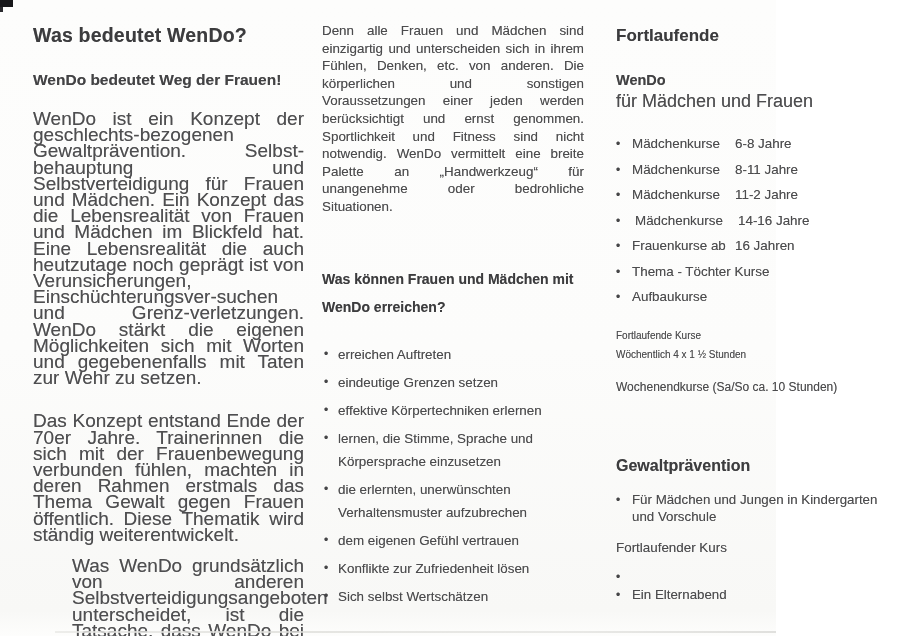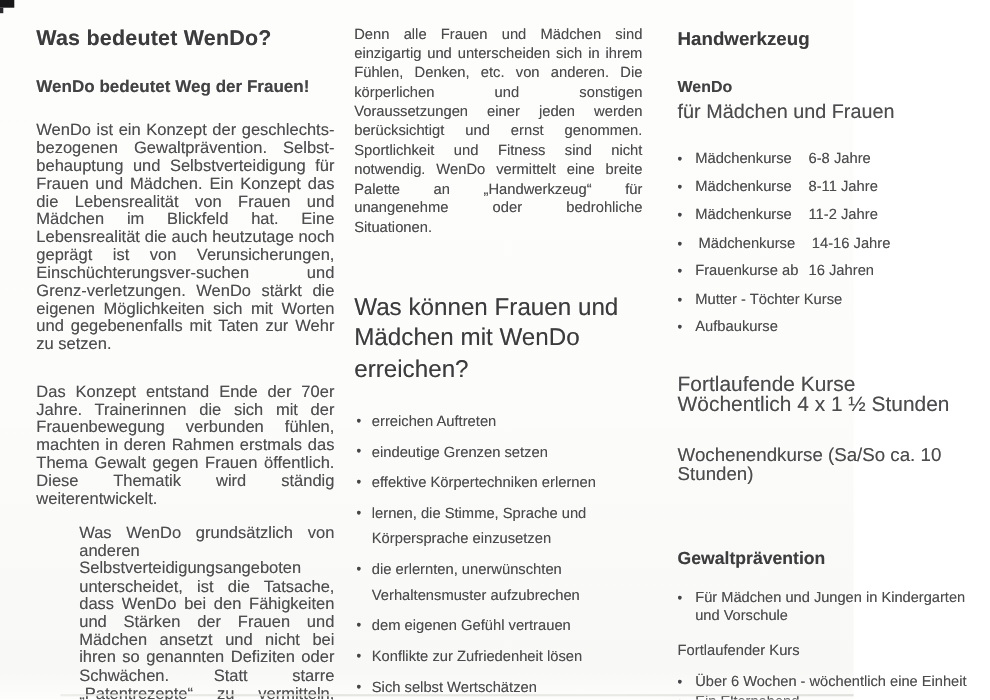--- a/index.html
+++ b/index.html
@@ -41,38 +41,38 @@
     margin: 0 0 24px 0;
     font-size: 19.5px; font-weight: bold; color: #3c3c3e;
     letter-spacing: .2px;
   }
   .l-subtitle {
     margin: 0 0 22px 0;
     font-size: 15.5px; font-weight: bold; color: #434345;
   }
   .body-text {
     margin: 0 0 14px 0;
-    font-size: 15px; line-height: 16.2px;
+    font-size: 19px; line-height: 16.2px;
     text-align: justify; text-justify: inter-word;
     color: #4e4e50;
   }
   .body-text.last { margin-bottom: 0; margin-left: 39px; }
   .col-left .body-text + .body-text { margin-top: 13px; }
 
   
   .m-intro {
     margin: 0;
     font-size: 13.4px; line-height: 17.6px;
     text-align: justify;
     color: #4c4c4e;
   }
   .m-heading {
     margin: 49px 0 0 0;
-    font-size: 22px; line-height: 28.5px;
-    font-weight: normal; color: #3c3c3e;
+    font-size: 14px; line-height: 28.5px;
+    font-weight: bold; color: #3c3c3e;
   }
   .m-list {
     list-style: none; margin: 21px 0 0 0; padding: 0;
   }
   .m-list li {
     display: flex; align-items: flex-start;
     font-size: 13.4px; line-height: 23px;
     margin: 0 0 5px 2px;
     color: #4c4c4e;
   }
@@ -101,26 +101,26 @@
   .course-list li {
     display: flex; align-items: flex-start;
     font-size: 13.4px; line-height: 16px;
     margin: 0 0 9.5px 0;
     color: #4c4c4e;
   }
   .course-list .dot { line-height: 16px; flex-basis: 16px; width: 16px; }
   .c-label { flex: 0 0 103px; }
   .c-detail { }
   .r-sched {
-    margin-top: 36px;
-    font-size: 19px; line-height: 18.5px; color: #4c4c4e;
+    margin-top: 22px;
+    font-size: 10px; line-height: 18.5px; color: #4c4c4e;
   }
   .r-weekend {
-    margin-top: 27px;
-    font-size: 17px; line-height: 17px; color: #4c4c4e;
+    margin-top: 15px;
+    font-size: 12px; line-height: 17px; color: #4c4c4e;
   }
   .r-gewalt {
     margin: 61px 0 0 0;
     font-size: 16px; font-weight: bold; color: #3d3d3f;
   }
   .g-list {
     list-style: none; margin: 17px 0 0 0; padding: 0;
   }
   .g-list li {
     display: flex; align-items: flex-start;
@@ -184,21 +184,21 @@
         </li>
       <li>
           <span class="dot">•</span>
           <span>Sich selbst Wertschätzen</span>
         </li>
 
     </ul>
   </div>
 
   <div class="col col-right">
-    <h2 class="r-title">Handwerkzeug</h2>
+    <h2 class="r-title">Fortlaufende</h2>
     <h3 class="r-wendo">WenDo</h3>
     <div class="r-sub">für Mädchen und Frauen</div>
 
     <ul class="course-list">
       <li>
           <span class="dot">•</span>
           <span class="c-label">Mädchenkurse</span>
           <span class="c-detail">6-8 Jahre</span>
         </li>
       <li>
@@ -216,21 +216,21 @@
           <span class="c-label" style="padding-left:3px;">Mädchenkurse</span>
           <span class="c-detail">14-16 Jahre</span>
         </li>
       <li style="margin-top:2px;">
           <span class="dot">•</span>
           <span class="c-label">Frauenkurse ab</span>
           <span class="c-detail">16 Jahren</span>
         </li>
       <li>
           <span class="dot">•</span>
-          <span>Mutter - Töchter Kurse</span>
+          <span>Thema - Töchter Kurse</span>
         </li>
       <li>
           <span class="dot">•</span>
           <span>Aufbaukurse</span>
         </li>
     </ul>
 
     <div class="r-sched">
       <div>Fortlaufende Kurse</div>
       <div>Wöchentlich  4 x 1 ½  Stunden</div>
@@ -241,21 +241,20 @@
     <ul class="g-list">
       <li>
           <span class="dot">•</span>
           <span>Für Mädchen und Jungen in Kindergarten und Vorschule</span>
         </li>
     </ul>
     <div class="r-fortlaufend">Fortlaufender Kurs</div>
     <ul class="g-list final">
       <li>
           <span class="dot">•</span>
-          <span>Über 6 Wochen -  wöchentlich eine Einheit</span>
         </li>
       <li>
           <span class="dot">•</span>
           <span>Ein Elternabend</span>
         </li>
     </ul>
   </div>
 
   <div class="bottom-edge"></div>
 </div>

